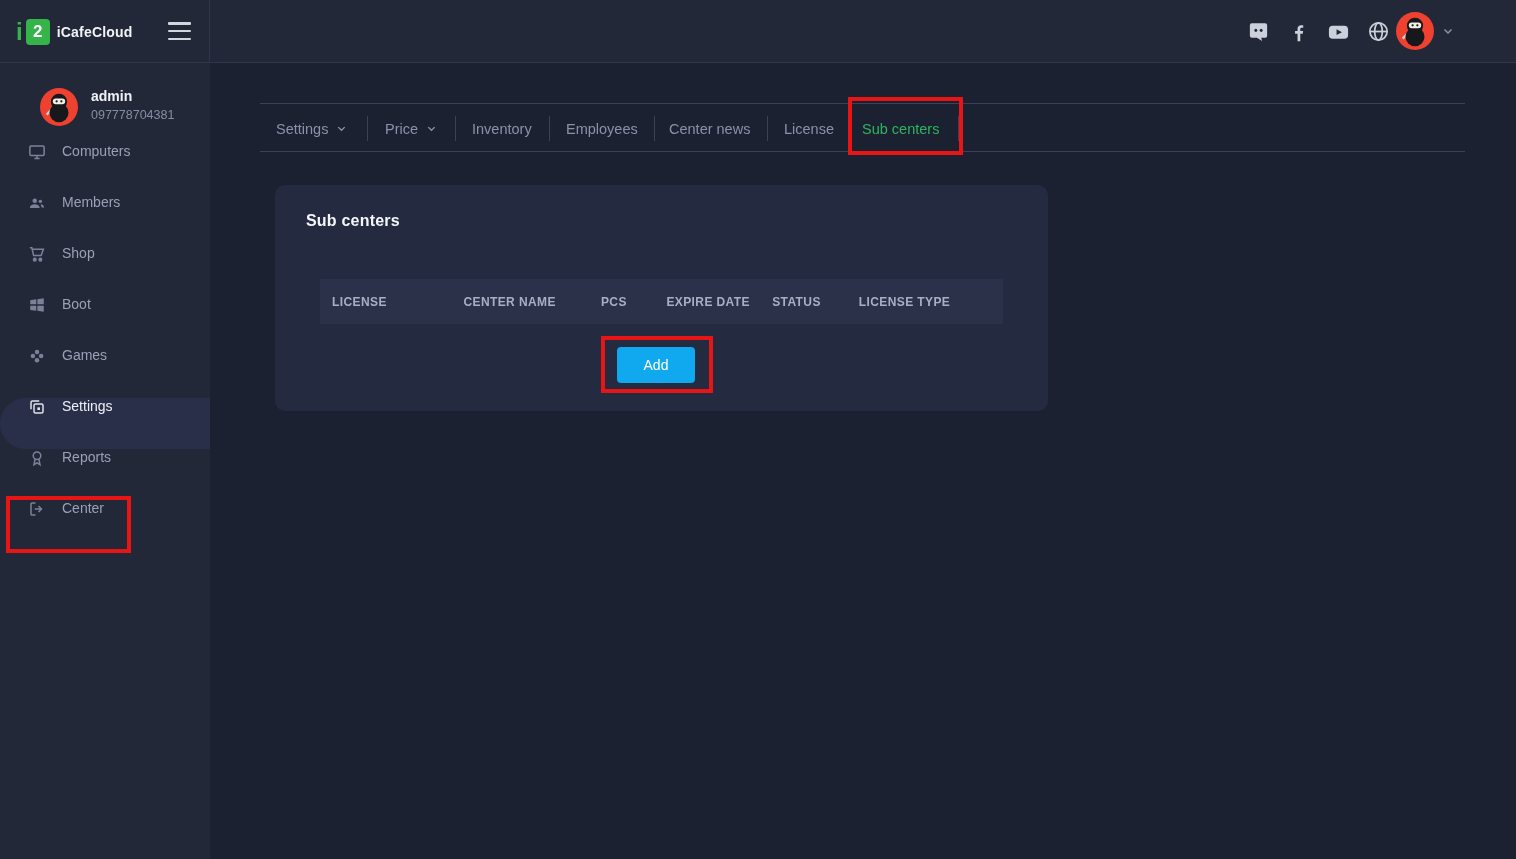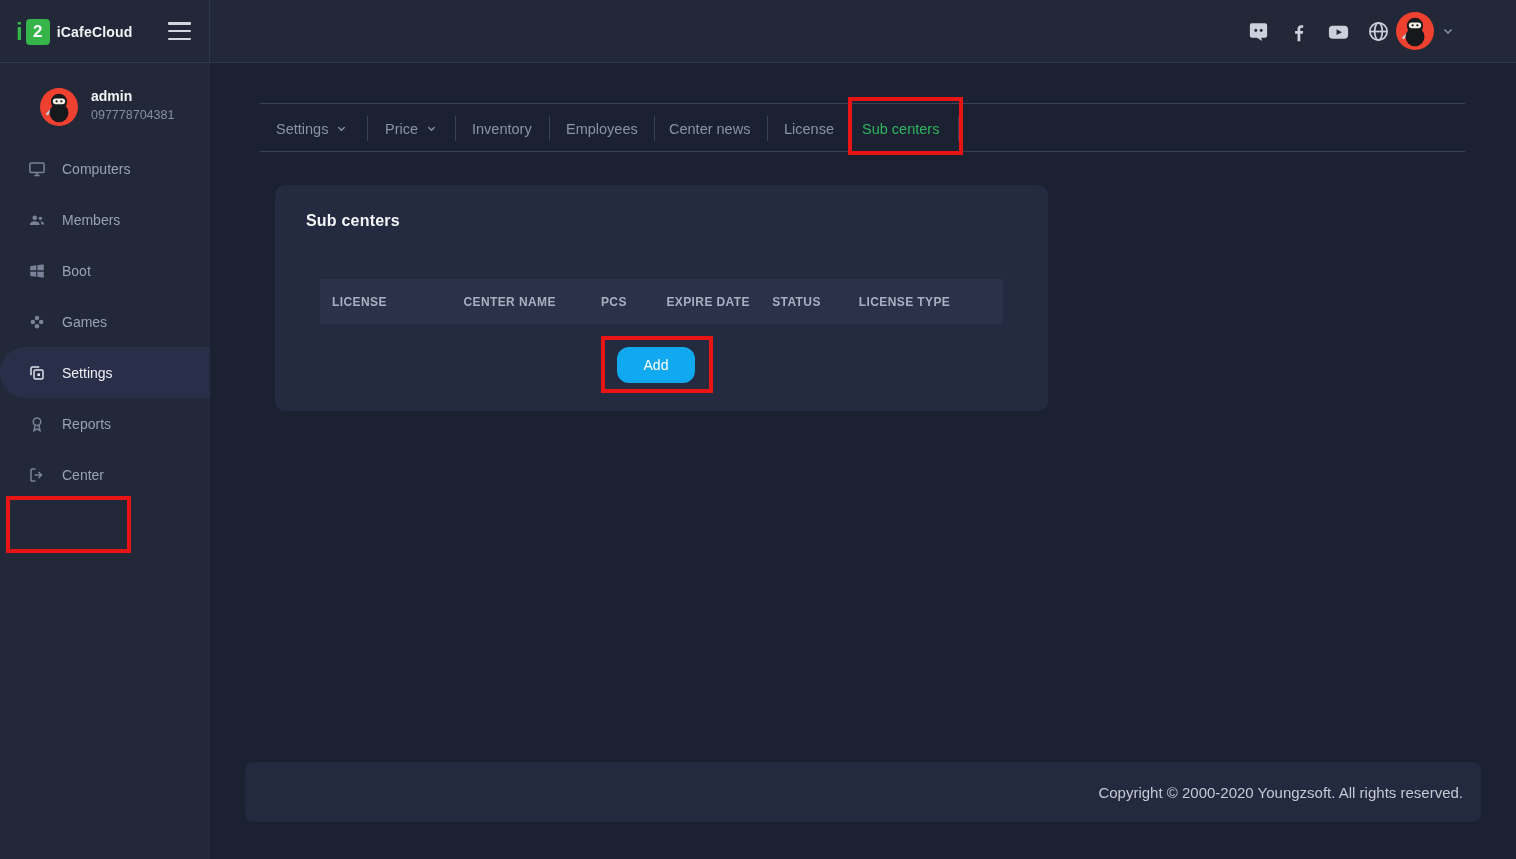--- a/index.html
+++ b/index.html
@@ -25,21 +25,21 @@
   .avatar-lg { width:38px; height:38px; }
   .chev { color:#8b92a8; }
 
   
   .sidebar { position:absolute; left:0; top:63px; width:210px; height:796px; background:#232839; z-index:4; }
   .user { position:absolute; left:40px; top:25px; display:flex; align-items:flex-start; gap:13px; }
   .avatar-sm { width:38px; height:38px; }
   .user-name { color:#f1f2f6; font-weight:700; font-size:14px; }
   .user-phone { color:#878da1; font-size:12.5px; margin-top:4px; }
   .nav { position:absolute; left:0; top:80px; width:210px; }
-  .nav-item { position:relative; height:51px; display:flex; align-items:center; gap:16px; padding-left:28px;
+  .nav-item { position:relative; height:51px; display:flex; align-items:flex-start; gap:16px; padding-left:28px;
               color:#9aa1b5; font-size:14px; cursor:pointer; }
   .nav-item .nicon { width:18px; height:18px; color:#7b8298; display:flex; align-items:center; justify-content:center; }
   .nav-item.active { background:#2a2f49; border-radius:28px 0 0 28px; color:#eef0f5; }
   .nav-item.active .nicon { color:#dfe2ea; }
 
   
   .tabbar { position:absolute; left:260px; top:103px; width:1205px; height:49px;
             border-top:1px solid #3a4159; border-bottom:1px solid #3a4159; }
   .tab { position:absolute; top:0; height:49px; display:flex; align-items:center; gap:8px;
          color:#8a92a8; font-size:14.5px; cursor:pointer; white-space:nowrap; }
@@ -48,21 +48,21 @@
   .tdiv { position:absolute; top:12px; height:25px; width:1px; background:#3a4159; }
 
   .card { position:absolute; left:275px; top:185px; width:773px; height:226px; background:#242a40; border-radius:10px; }
   .card-title { position:absolute; left:31px; top:27px; color:#f5f6f9; font-size:16px; font-weight:700; letter-spacing:.2px; }
   .thead { position:absolute; left:45px; top:94px; width:683px; height:45px; background:#2b3148;
            display:flex; align-items:center; padding-left:12px; }
   .th { color:#a9afc3; font-size:12px; font-weight:700; letter-spacing:.4px; }
   .th:nth-child(1){ width:93px; } .th:nth-child(2){ width:143px;margin-left:42px; } .th:nth-child(3){ width:68px; }
   .th:nth-child(4){ width:110px; } .th:nth-child(5){ width:90px; } .th:nth-child(6){ width:150px; }
   .add-btn { position:absolute; left:342px; top:162px; width:78px; height:36px; background:#10a8ef; border:none;
-             border-radius:12px; color:#ffffff; font-size:14px; font-family:"Liberation Sans",sans-serif; cursor:pointer; }
+             border-radius:4px; color:#ffffff; font-size:14px; font-family:"Liberation Sans",sans-serif; cursor:pointer; }
 
   .footer { position:absolute; left:245px; top:762px; width:1236px; height:60px; background:#232a40; border-radius:8px;
             display:flex; align-items:center; justify-content:flex-end; padding-right:18px; }
   .footer span { color:#c6c9d3; font-size:15px; }
 
   
   .anno { position:absolute; border:4px solid #e91414; pointer-events:none; z-index:9; }
   .anno-settings { left:6px; top:496px; width:125px; height:57px; }
   .anno-tab { left:848px; top:97px; width:115px; height:58px; }
   .anno-add { left:601px; top:336px; width:112px; height:57px; }
@@ -172,20 +172,30 @@
               <circle cx="9" cy="9" r="3"></circle>
               <circle cx="16.5" cy="9.8" r="2.3"></circle>
               <path d="M2.5 18.5c0-3 2.8-4.8 6.5-4.8s6.5 1.8 6.5 4.8z"></path>
               <path d="M16.8 13.8c2.7.3 4.7 1.7 4.7 4.2h-3.4c-.2-1.7-.7-3.1-1.3-4.2z"></path>
             </svg>
           </span>
         <span>Members</span>
       </div>
       <div class="nav-item">
         <span class="nicon">
+            <svg width="18" height="18" viewBox="0 0 24 24" fill="none" stroke="currentColor" stroke-width="2">
+              <path d="M2.5 3.5h2.6L7.5 14h10l3-8.5H6.2"></path>
+              <circle cx="9" cy="19.5" r="1.7" fill="currentColor"></circle>
+              <circle cx="16.5" cy="19.5" r="1.7" fill="currentColor"></circle>
+            </svg>
+          </span>
+        <span>Shop</span>
+      </div>
+      <div class="nav-item">
+        <span class="nicon">
             <svg width="18" height="18" viewBox="0 0 24 24" fill="currentColor">
               <path d="M3 5.5l8-1.1V11H3zM12.5 4.2L21 3v8h-8.5zM3 13h8v6.6L3 18.5zM12.5 13H21v8l-8.5-1.2z"></path>
             </svg>
           </span>
         <span>Boot</span>
       </div>
       <div class="nav-item">
         <span class="nicon">
             <svg width="18" height="18" viewBox="0 0 24 24" fill="currentColor">
               <circle cx="12" cy="6.5" r="3"></circle>
@@ -270,21 +280,18 @@
       <span class="th">LICENSE</span>
       <span class="th">CENTER NAME</span>
       <span class="th">PCS</span>
       <span class="th">EXPIRE DATE</span>
       <span class="th">STATUS</span>
       <span class="th">LICENSE TYPE</span>
     </div>
     <button class="add-btn">Add</button>
   </section>
 
-  <footer class="footer">
-    <span>Copyright © 2000-2020 Youngzsoft. All rights reserved.</span>
-  </footer>
 
   <div class="anno anno-settings"></div>
   <div class="anno anno-tab"></div>
   <div class="anno anno-add"></div>
 
 </div>
 
 </body></html>

